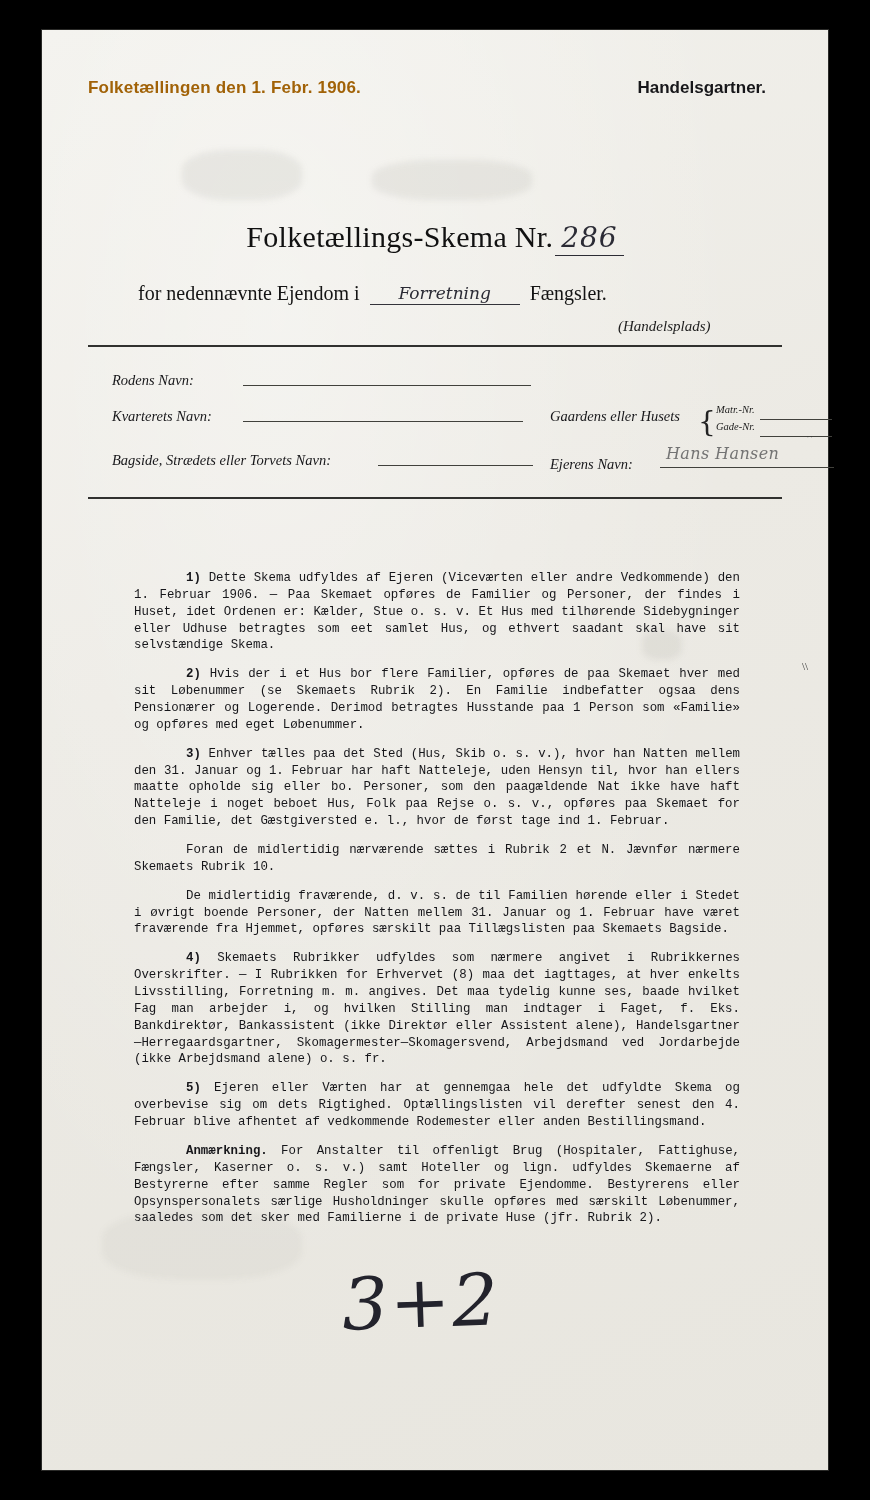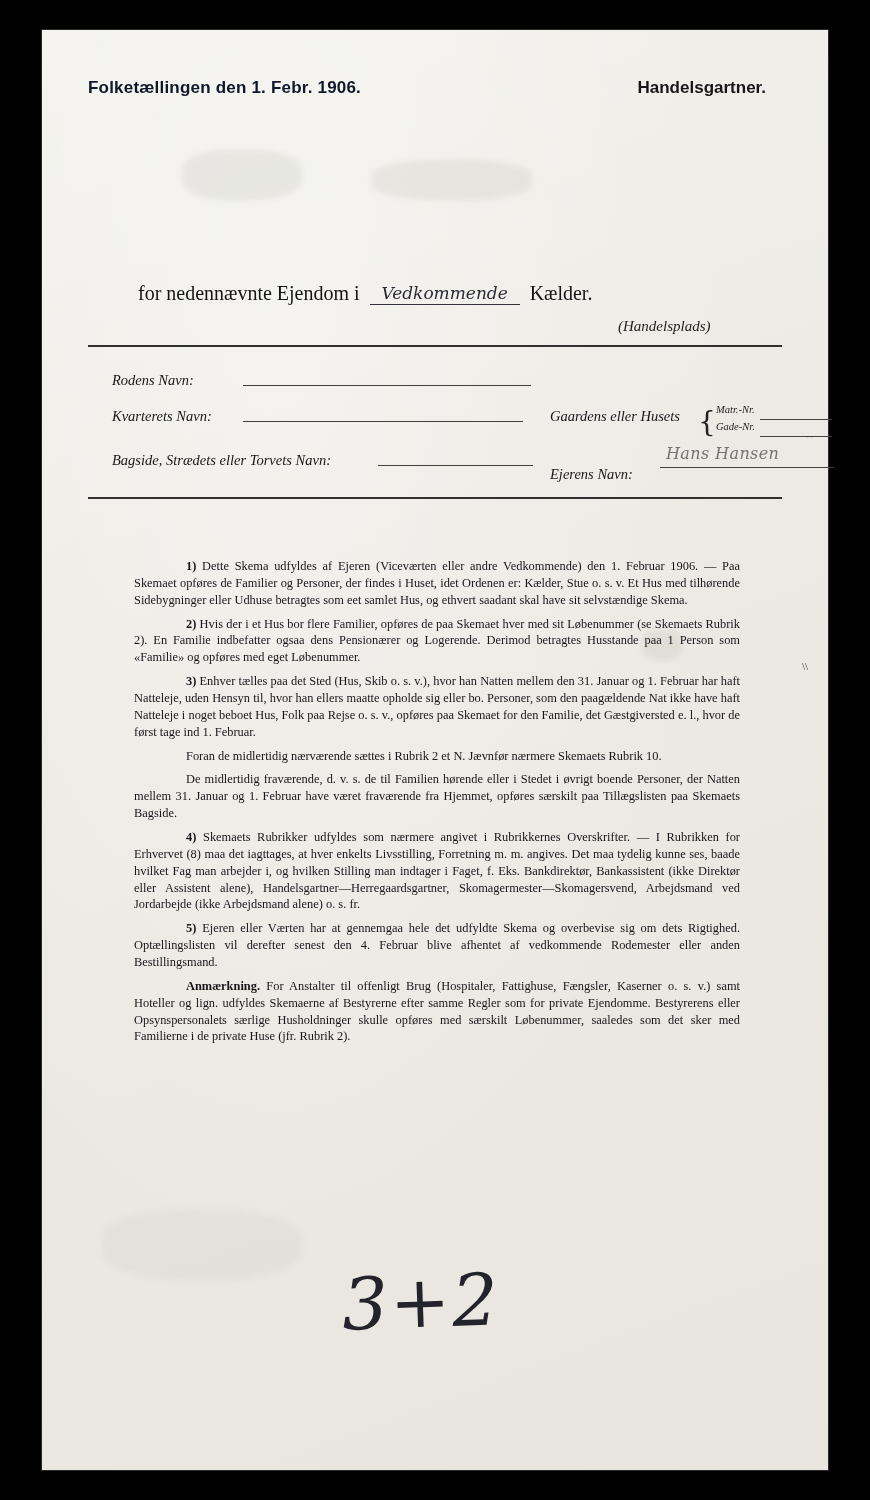--- a/index.html
+++ b/index.html
@@ -44,21 +44,21 @@
     left: 46px;
     right: 40px;
     display: flex;
     justify-content: space-between;
     align-items: baseline;
   }
   .hdr-left {
     font-family: "Liberation Sans", sans-serif;
     font-size: 17px;
     font-weight: bold;
-    color: #0f172a;
+    color: #a16207;
     letter-spacing: 0.2px;
   }
   .hdr-right {
     font-family: "Liberation Sans", sans-serif;
     font-size: 17px;
     font-weight: bold;
     color: #17171a;
     margin-right: 22px;
   }
 
@@ -189,22 +189,23 @@
     top: 528px;
     left: 92px;
     width: 606px;
     font-family: "Liberation Serif", serif;
     font-size: 12.4px;
     line-height: 1.36;
     color: #16161a;
     text-align: justify;
   }
   .rules p {
-    margin: 0 0 7px 0;
+    margin: 12px 0 7px 0;
     text-indent: 0;
+    font-family: Liberation Mono, monospace;
   }
   .num { margin-left: 52px; }
   .b { font-weight: bold; }
   .anm { font-weight: bold; margin-left: 52px; }
 
   
   .bighand {
     position: absolute;
     top: 1230px;
     left: 300px;
@@ -230,25 +231,28 @@
   <div class="smudge" style="left:140px;top:120px;width:120px;height:50px;"></div>
   <div class="smudge" style="left:330px;top:130px;width:160px;height:40px;"></div>
   <div class="smudge" style="left:600px;top:600px;width:40px;height:30px;"></div>
   <div class="smudge" style="left:60px;top:1180px;width:200px;height:70px;opacity:.6;"></div>
 
   <div class="hdr">
     <div class="hdr-left">Folketællingen den 1. Febr. 1906.</div>
     <div class="hdr-right">Handelsgartner.</div>
   </div>
 
+  <div class="title-block">
+    <span class="main-title">Folketællings-Skema Nr.</span><span class="main-title hand nr-value">286</span>
+  </div>
 
   <div class="subtitle-row">
     <span>for nedennævnte Ejendom i</span>
-    <span class="sub-fill hand">Vedkommende</span>
-    <span>Kælder.</span>
+    <span class="sub-fill hand">Forretning</span>
+    <span>Fængsler.</span>
   </div>
   <div class="handels">(Handelsplads)</div>
 
   <div class="rule rule-top"></div>
 
   <div class="fields">
     <div class="frow">
       <span class="flabel abs" style="left:24px;top:6px;">Rodens Navn:</span>
       <span class="fline abs" style="left:155px;top:6px;width:288px;"></span>
     </div>
@@ -260,21 +264,21 @@
       <span class="brace abs" style="left:610px;top:12px;">{</span>
       <span class="small-lbl abs" style="left:628px;top:0px;">Matr.-Nr.</span>
       <span class="fline abs" style="left:672px;top:2px;width:72px;"></span>
       <span class="small-lbl abs" style="left:628px;top:17px;">Gade-Nr.</span>
       <span class="fline abs" style="left:672px;top:19px;width:72px;"></span>
     </div>
 
     <div class="frow">
       <span class="flabel abs" style="left:24px;top:10px;">Bagside, Strædets eller Torvets Navn:</span>
       <span class="fline abs" style="left:290px;top:10px;width:155px;"></span>
-      <span class="flabel abs" style="left:462px;top:24px;">Ejerens Navn:</span>
+      <span class="flabel abs" style="left:462px;top:14px;">Ejerens Navn:</span>
       <span class="abs hw-owner" style="left:578px;top:2px;">Hans Hansen</span>
       <span class="fline abs" style="left:572px;top:12px;width:174px;"></span>
     </div>
   </div>
 
   <div class="rule rule-bottom"></div>
 
 
   <div class="rules">
     <p><span class="num b">1)</span> <span>Dette Skema udfyldes af Ejeren (Viceværten eller andre Vedkommende) den 1. Februar 1906. — Paa Skemaet opføres de Familier og Personer, der findes i Huset, idet Ordenen er: Kælder, Stue o. s. v. Et Hus med tilhørende Sidebygninger eller Udhuse betragtes som eet samlet Hus, og ethvert saadant skal have sit selvstændige Skema.</span></p>

